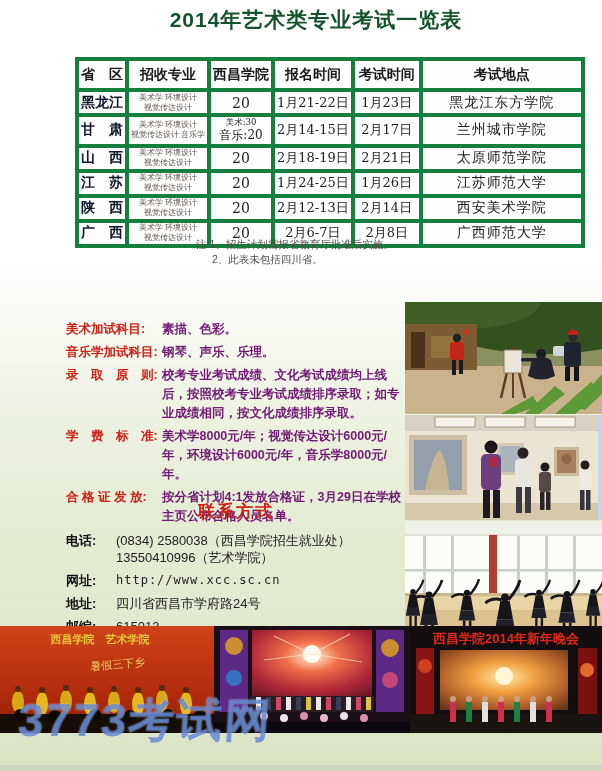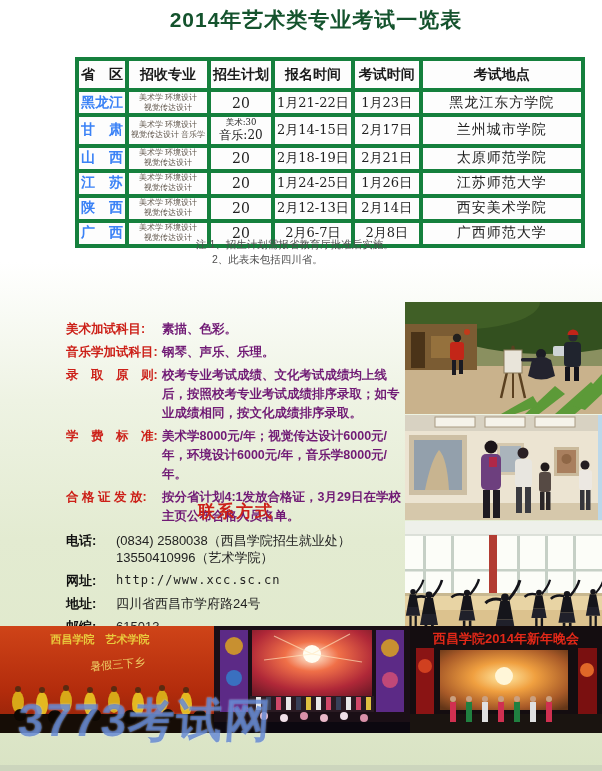--- a/index.html
+++ b/index.html
@@ -20,21 +20,21 @@
     background:#fdfdfd;
   }
   .exam-table th,.exam-table td{
     border:4px solid #15803d;padding:0 2px;text-align:center;vertical-align:middle;
     overflow:hidden;white-space:nowrap;
   }
   .exam-table th{height:27px;font-size:14px;font-weight:bold;color:#1a1a1a;}
   .exam-table td{height:21px;}
   .col-prov{width:47px}.col-maj{width:75px}.col-plan{width:63px}
   .col-sign{width:77px}.col-exam{width:68px}.col-loc{width:162px}
-  td.prov{font-family:"Liberation Serif",serif;font-size:14px;font-weight:600;color:#3b82f6;margin-left:13px;}
+  td.prov{font-family:"Liberation Serif",serif;font-size:14px;font-weight:600;color:#0f172a;margin-left:13px;}
   td.maj{font-family:"Liberation Serif",serif;font-size:8px;color:#5f554a;line-height:1.25;}
   td.plan{font-family:"DejaVu Serif",serif;font-size:14px;color:#222;}
   td.plan .plan-sub{font-size:12px;line-height:1.3;}
   tr.small-plan td.plan .plan-main{font-size:8.5px;line-height:1.3;}
   td.date{font-family:"DejaVu Serif",serif;font-size:13px;color:#222;}
   td.loc{font-size:14px;color:#1d1d1d;letter-spacing:1px;}
   
   .notes{position:absolute;left:196px;top:237px;font-size:10.5px;color:#4e4e4e;line-height:1.45;}
   .notes .n2{margin-left:16px;}
   
@@ -82,21 +82,21 @@
         <col class="col-maj">
         <col class="col-plan">
       <col class="col-sign">
         <col class="col-exam">
         <col class="col-loc">
     </colgroup>
     <tbody>
         <tr>
       <th>省　区</th>
       <th>招收专业</th>
-      <th>招生计划</th>
+      <th>西昌学院</th>
       <th>报名时间</th>
       <th>考试时间</th>
       <th>考试地点</th>
     </tr>
     <tr>
       <td class="prov">黑龙江</td>
       <td class="maj"><span>美术学 环境设计</span><br><span>视觉传达设计</span></td>
       <td class="plan">
             <div class="plan-main">20</div>
             <div class="plan-sub"></div>

